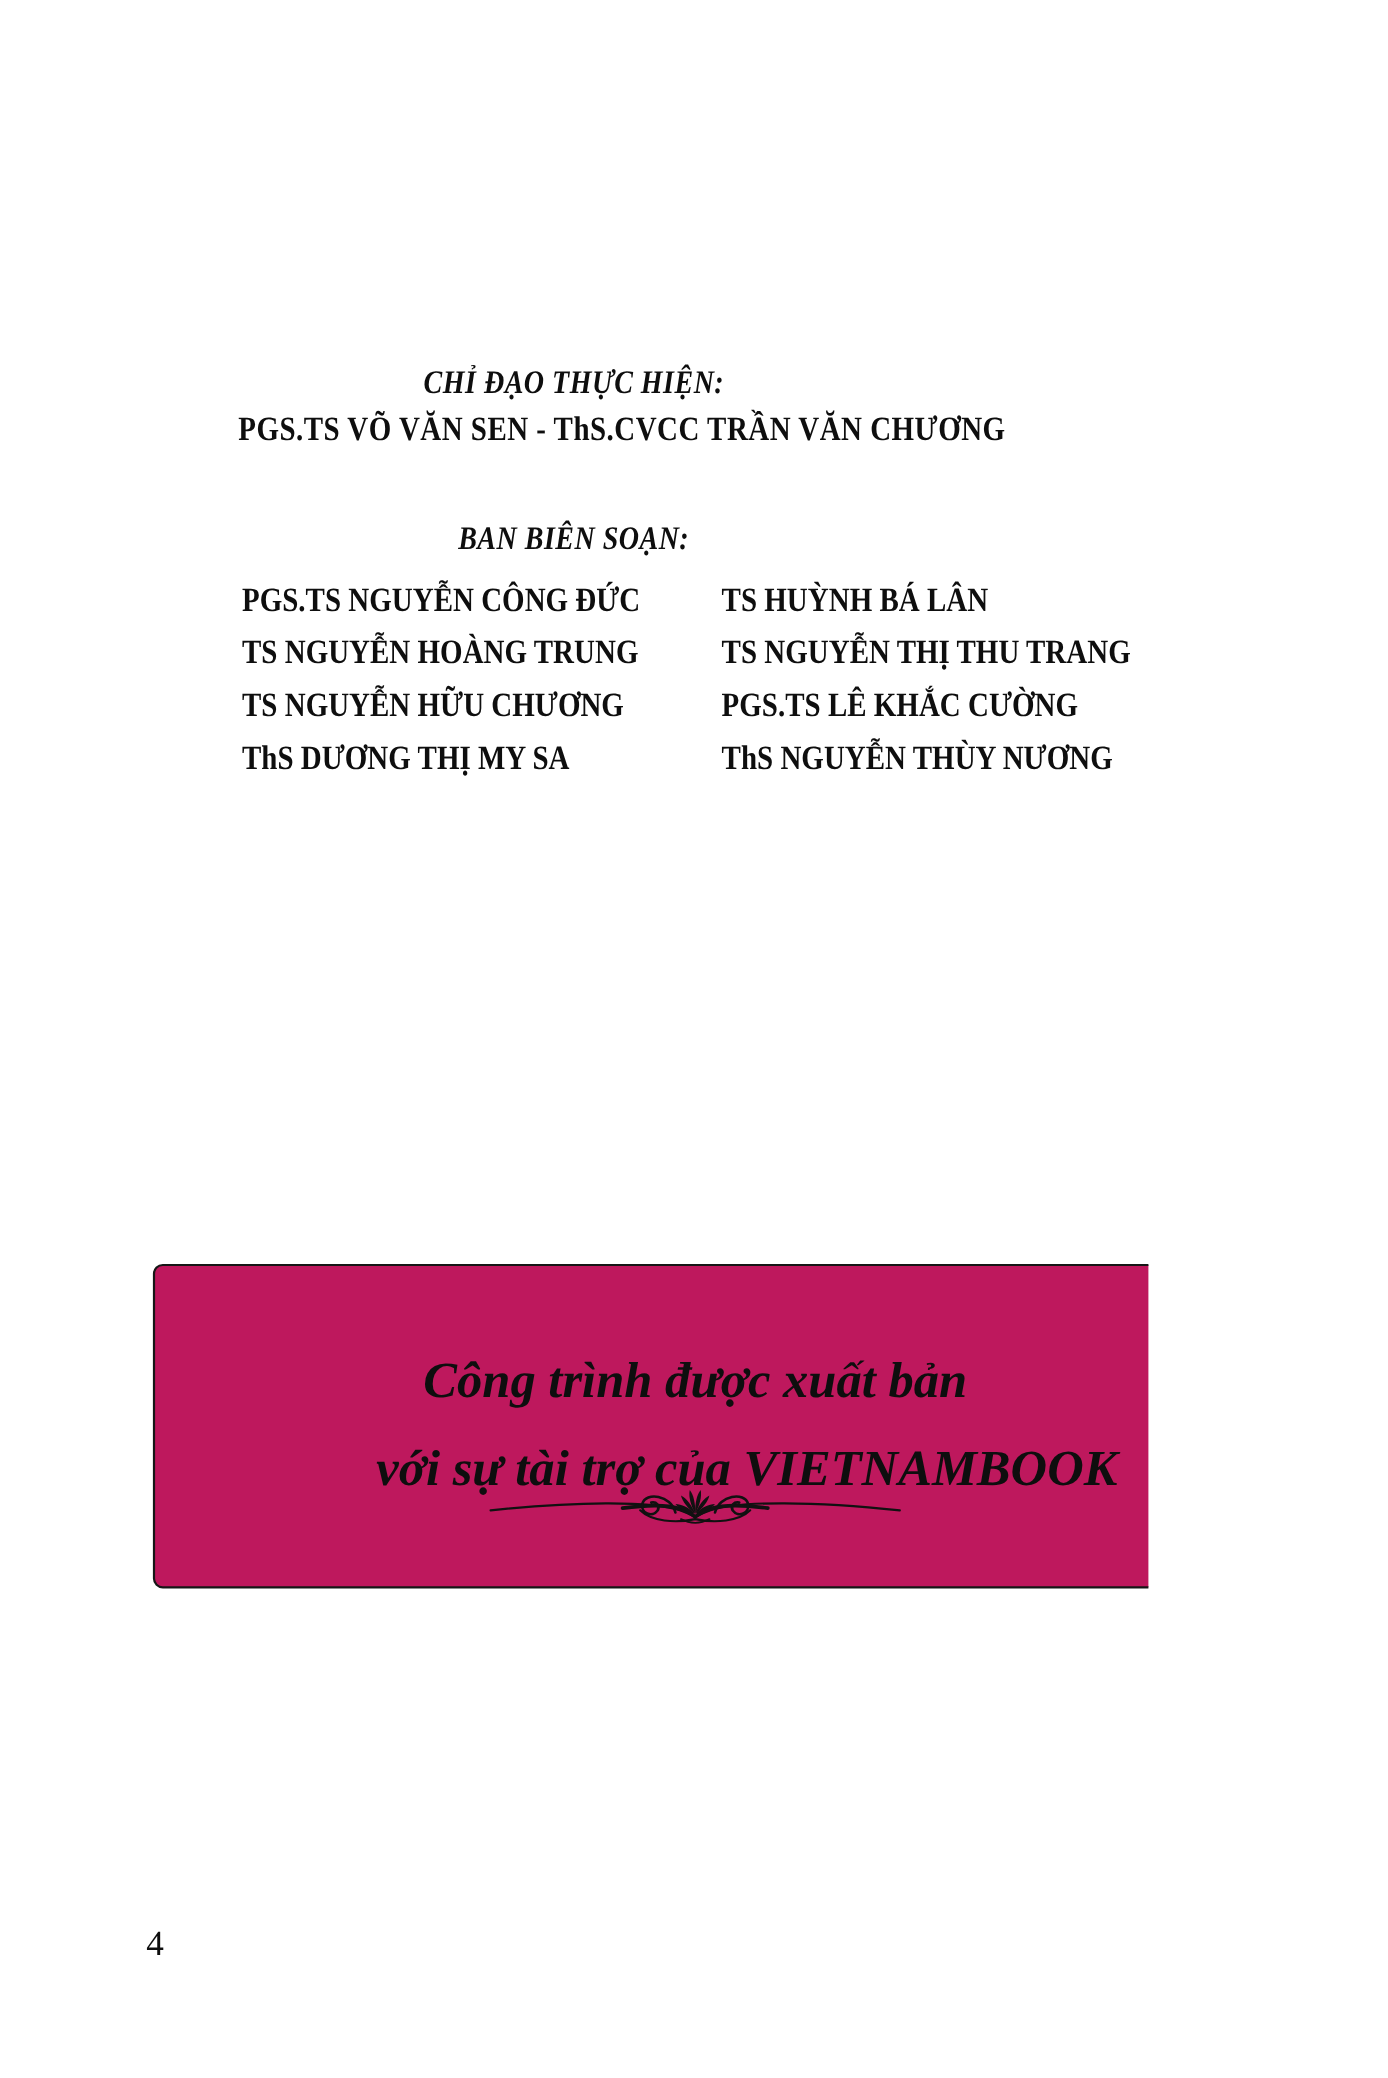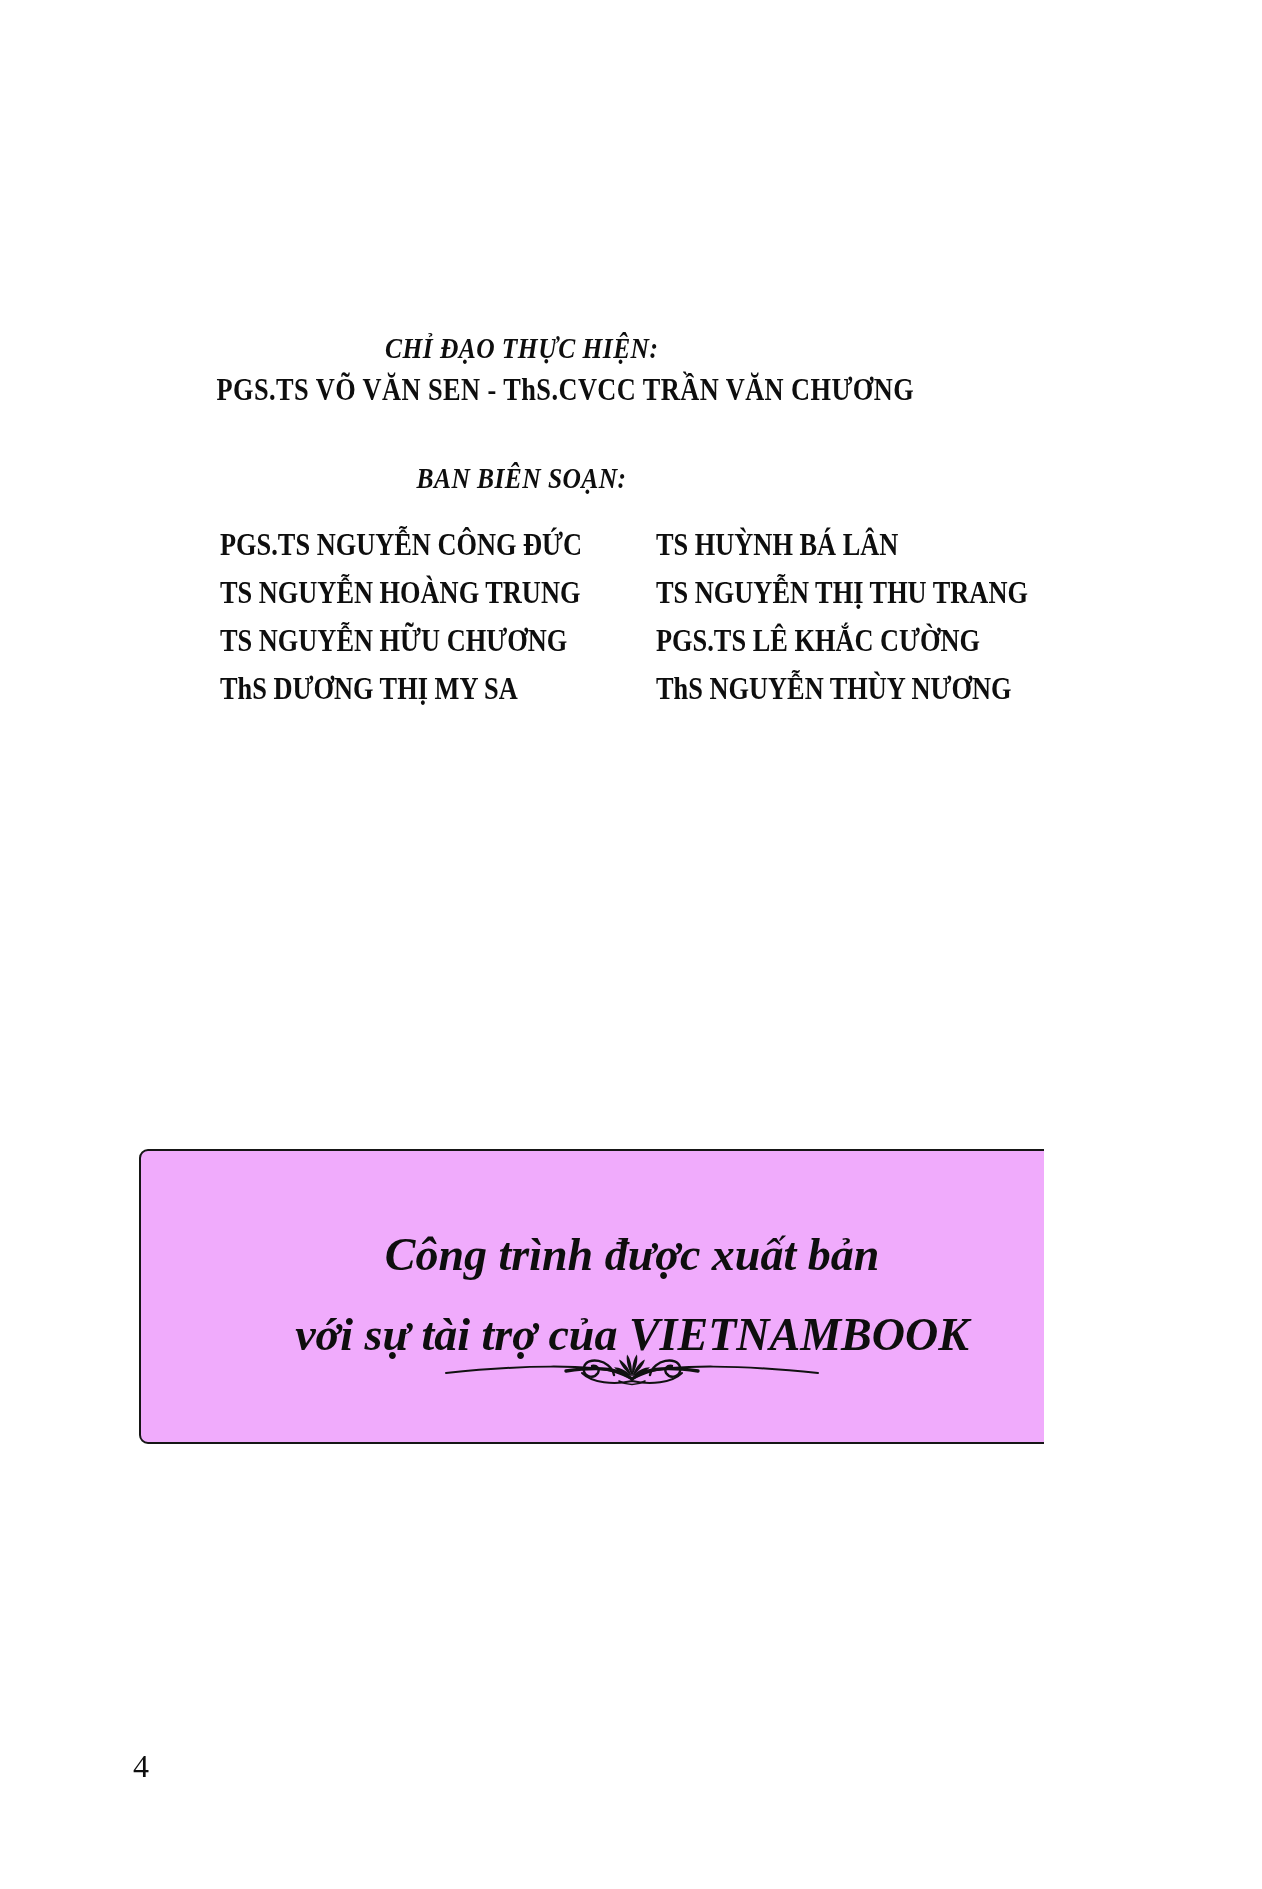--- a/index.html
+++ b/index.html
@@ -26,21 +26,21 @@
     letter-spacing: 0.5px;
   }
   .direction-heading { top: 331px; }
   .direction-names {
     top: 372px;
     font-weight: bold;
     font-size: 31px;
     letter-spacing: 0.5px;
     margin-left: 43px;
   }
-  .board-heading { top: 461px; }
+  .board-heading { top: 473px; }
 
   .names-grid {
     position: absolute;
     left: 220px;
     top: 521px;
     display: grid;
     grid-template-columns: 436px auto;
     grid-auto-rows: 48px;
     align-items: center;
   }
@@ -52,35 +52,35 @@
   }
 
   .sponsor-box {
     position: absolute;
     left: 139px;
     top: 1149px;
     width: 982px;
     height: 291px;
     border: 2px solid #161616;
     border-radius: 9px;
-    background: #f0abfc;
+    background: #be185d;
   }
   .sponsor-line {
     position: absolute;
     left: 0;
     width: 100%;
     text-align: center;
     font-style: italic;
     font-weight: bold;
     font-size: 46px;
     line-height: 64px;
     white-space: nowrap;
   }
   .sponsor-line-1 { top: 72px; }
-  .sponsor-line-2 { top: 152px; }
+  .sponsor-line-2 { top: 152px; margin-left: 47px; }
   .flourish-wrap {
     position: absolute;
     top: 200px;
     left: 0;
     width: 100%;
     text-align: center;
   }
 
   .page-number {
     position: absolute;

